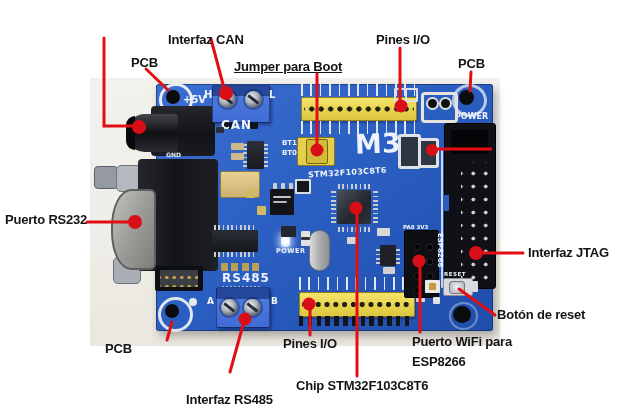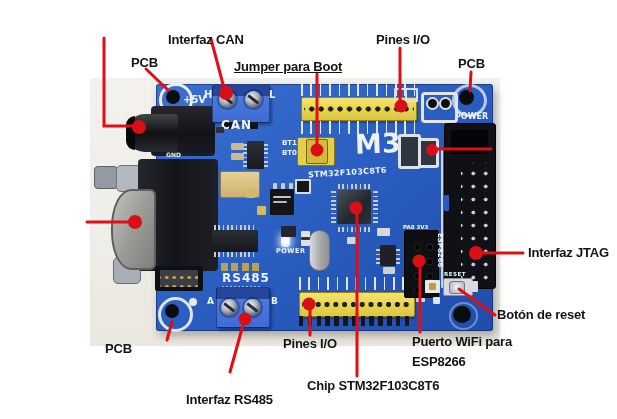--- a/index.html
+++ b/index.html
@@ -234,22 +234,23 @@
     <path d="M420,267 L420,332"></path>
     <circle cx="356" cy="208" r="6.5"></circle>
     <path d="M357,214 L357,376"></path>
   </svg>
 
   <div class="lbl" style="left:168px;top:24px;margin-top:8px;">Interfaz CAN</div>
   <div class="lbl" style="left:131px;top:55px;">PCB</div>
   <div class="lbl" style="left:234px;top:59px;text-decoration:underline;">Jumper para Boot</div>
   <div class="lbl" style="left:376px;top:32px;">Pines I/O</div>
   <div class="lbl" style="left:458px;top:56px;">PCB</div>
+  <div class="lbl" style="left:5px;top:212px;">Puerto RS232</div>
   <div class="lbl" style="left:497px;top:307px;">Botón de reset</div>
   <div class="lbl" style="left:528px;top:245px;">Interfaz JTAG</div>
   <div class="lbl" style="left:105px;top:341px;">PCB</div>
   <div class="lbl" style="left:186px;top:376px;margin-top:16px;">Interfaz RS485</div>
   <div class="lbl" style="left:283px;top:336px;">Pines I/O</div>
   <div class="lbl" style="left:412px;top:334px;">Puerto WiFi para</div>
   <div class="lbl" style="left:412px;top:354px;">ESP8266</div>
-  <div class="lbl" style="left:307px;top:378px;">Chip STM32F103C8T6</div>
+  <div class="lbl" style="left:296px;top:378px;">Chip STM32F103C8T6</div>
 
 </div>
 
 </body></html>

